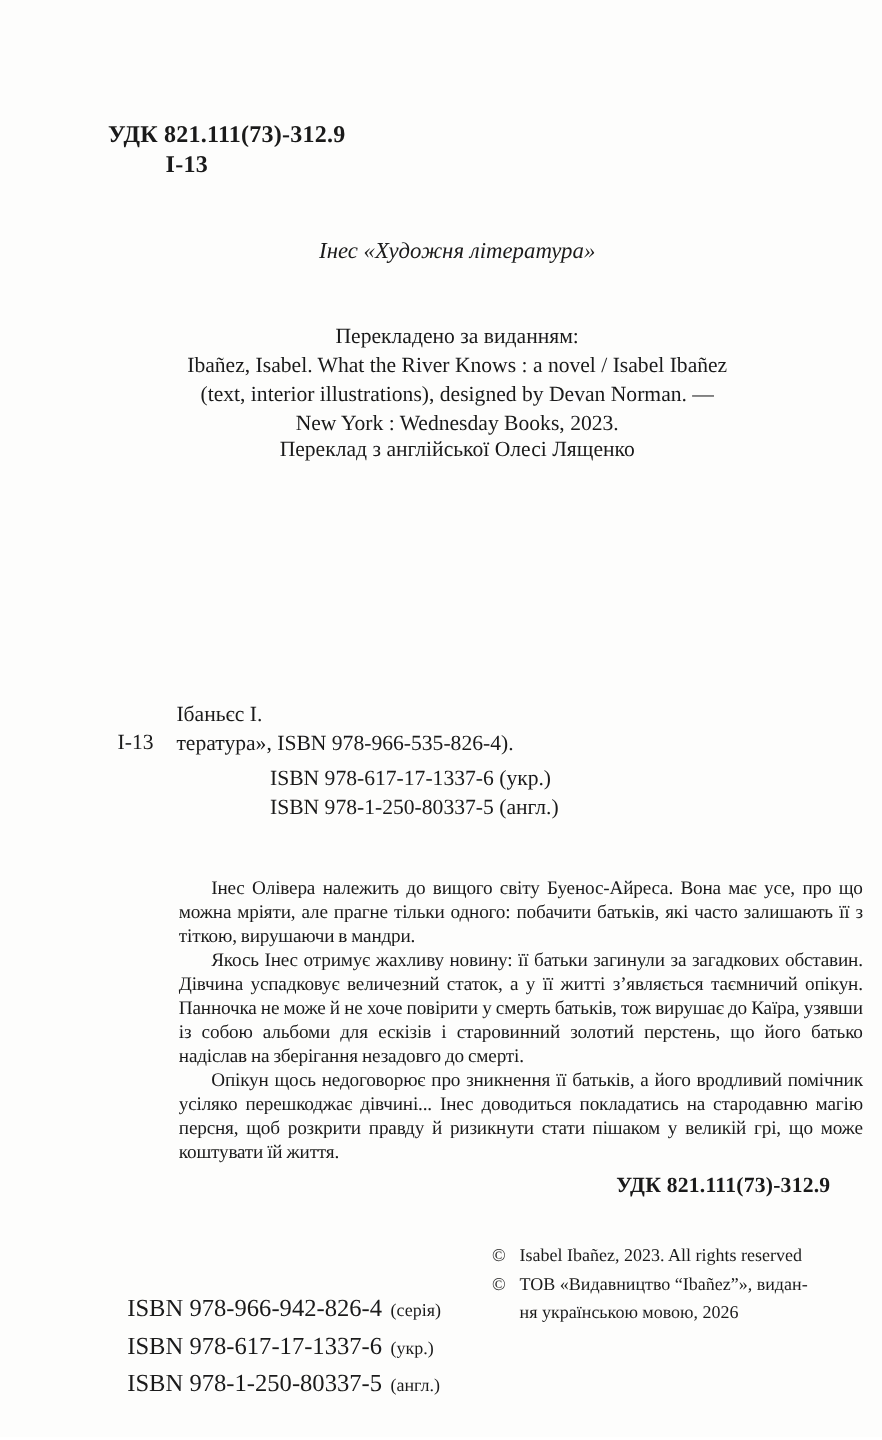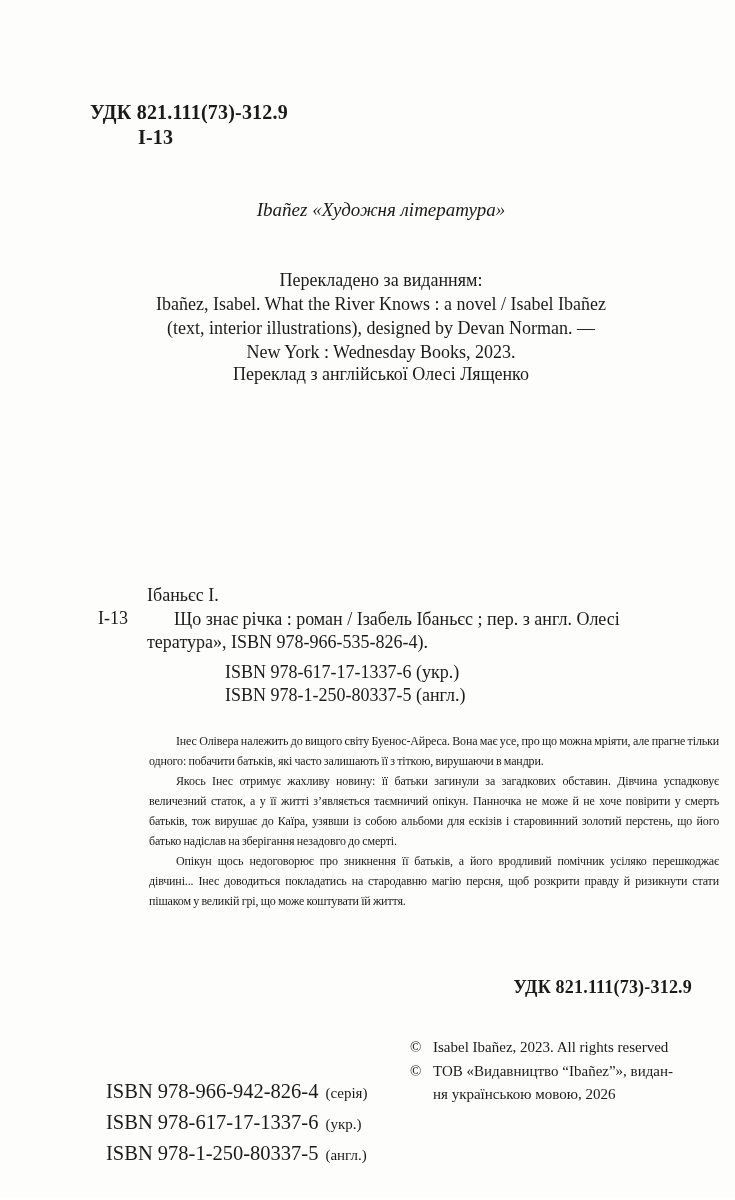--- a/index.html
+++ b/index.html
@@ -80,21 +80,21 @@
     margin-left: 78px;
     margin-top: 6px;
   }
 
   
   .annotation {
     position: absolute;
     left: 149px;
     top: 731px;
     width: 570px;
-    font-size: 12px;
+    font-size: 16px;
     line-height: 20px;
     text-align: justify;
     letter-spacing: -0.15px;
     word-spacing: -0.5px;
   }
   .annotation p {
     margin: 0;
     text-indent: 27px;
   }
 
@@ -148,36 +148,35 @@
 </head>
 <body>
 
 <div class="page">
 
   <div class="udc-top">
     <div>УДК 821.111(73)-312.9</div>
     <div class="author-index">І-13</div>
   </div>
 
-  <div class="center-col series-line">Ibañez «Художня література»</div>
+  <div class="center-col series-line">Інес «Художня література»</div>
 
   <div class="center-col source-block">
     <div>Перекладено за виданням:</div>
     <div>Ibañez, Isabel. What the River Knows : a novel / Isabel Ibañez</div>
     <div>(text, interior illustrations), designed by Devan Norman. —</div>
     <div>New York : Wednesday Books, 2023.</div>
   </div>
 
   <div class="center-col translator-line">Переклад з англійської Олесі Лященко</div>
 
   <div class="catalog-card">
     <div class="card-index">І-13</div>
     <div class="card-body">
       <div class="card-author">Ібаньєс І.</div>
-      <div class="card-line-first">Що знає річка : роман / Ізабель Ібаньєс ; пер. з англ. Олесі</div>
       <div>тература», ISBN 978-966-535-826-4).</div>
       <div class="card-isbns">
         <div>ISBN 978-617-17-1337-6 (укр.)</div>
         <div>ISBN 978-1-250-80337-5 (англ.)</div>
       </div>
     </div>
   </div>
 
   <div class="annotation">
     <p>Інес Олівера належить до вищого світу Буенос-Айреса. Вона має усе, про що можна мріяти, але прагне тільки одного: побачити батьків, які часто залишають її з тіткою, вирушаючи в мандри.</p>

